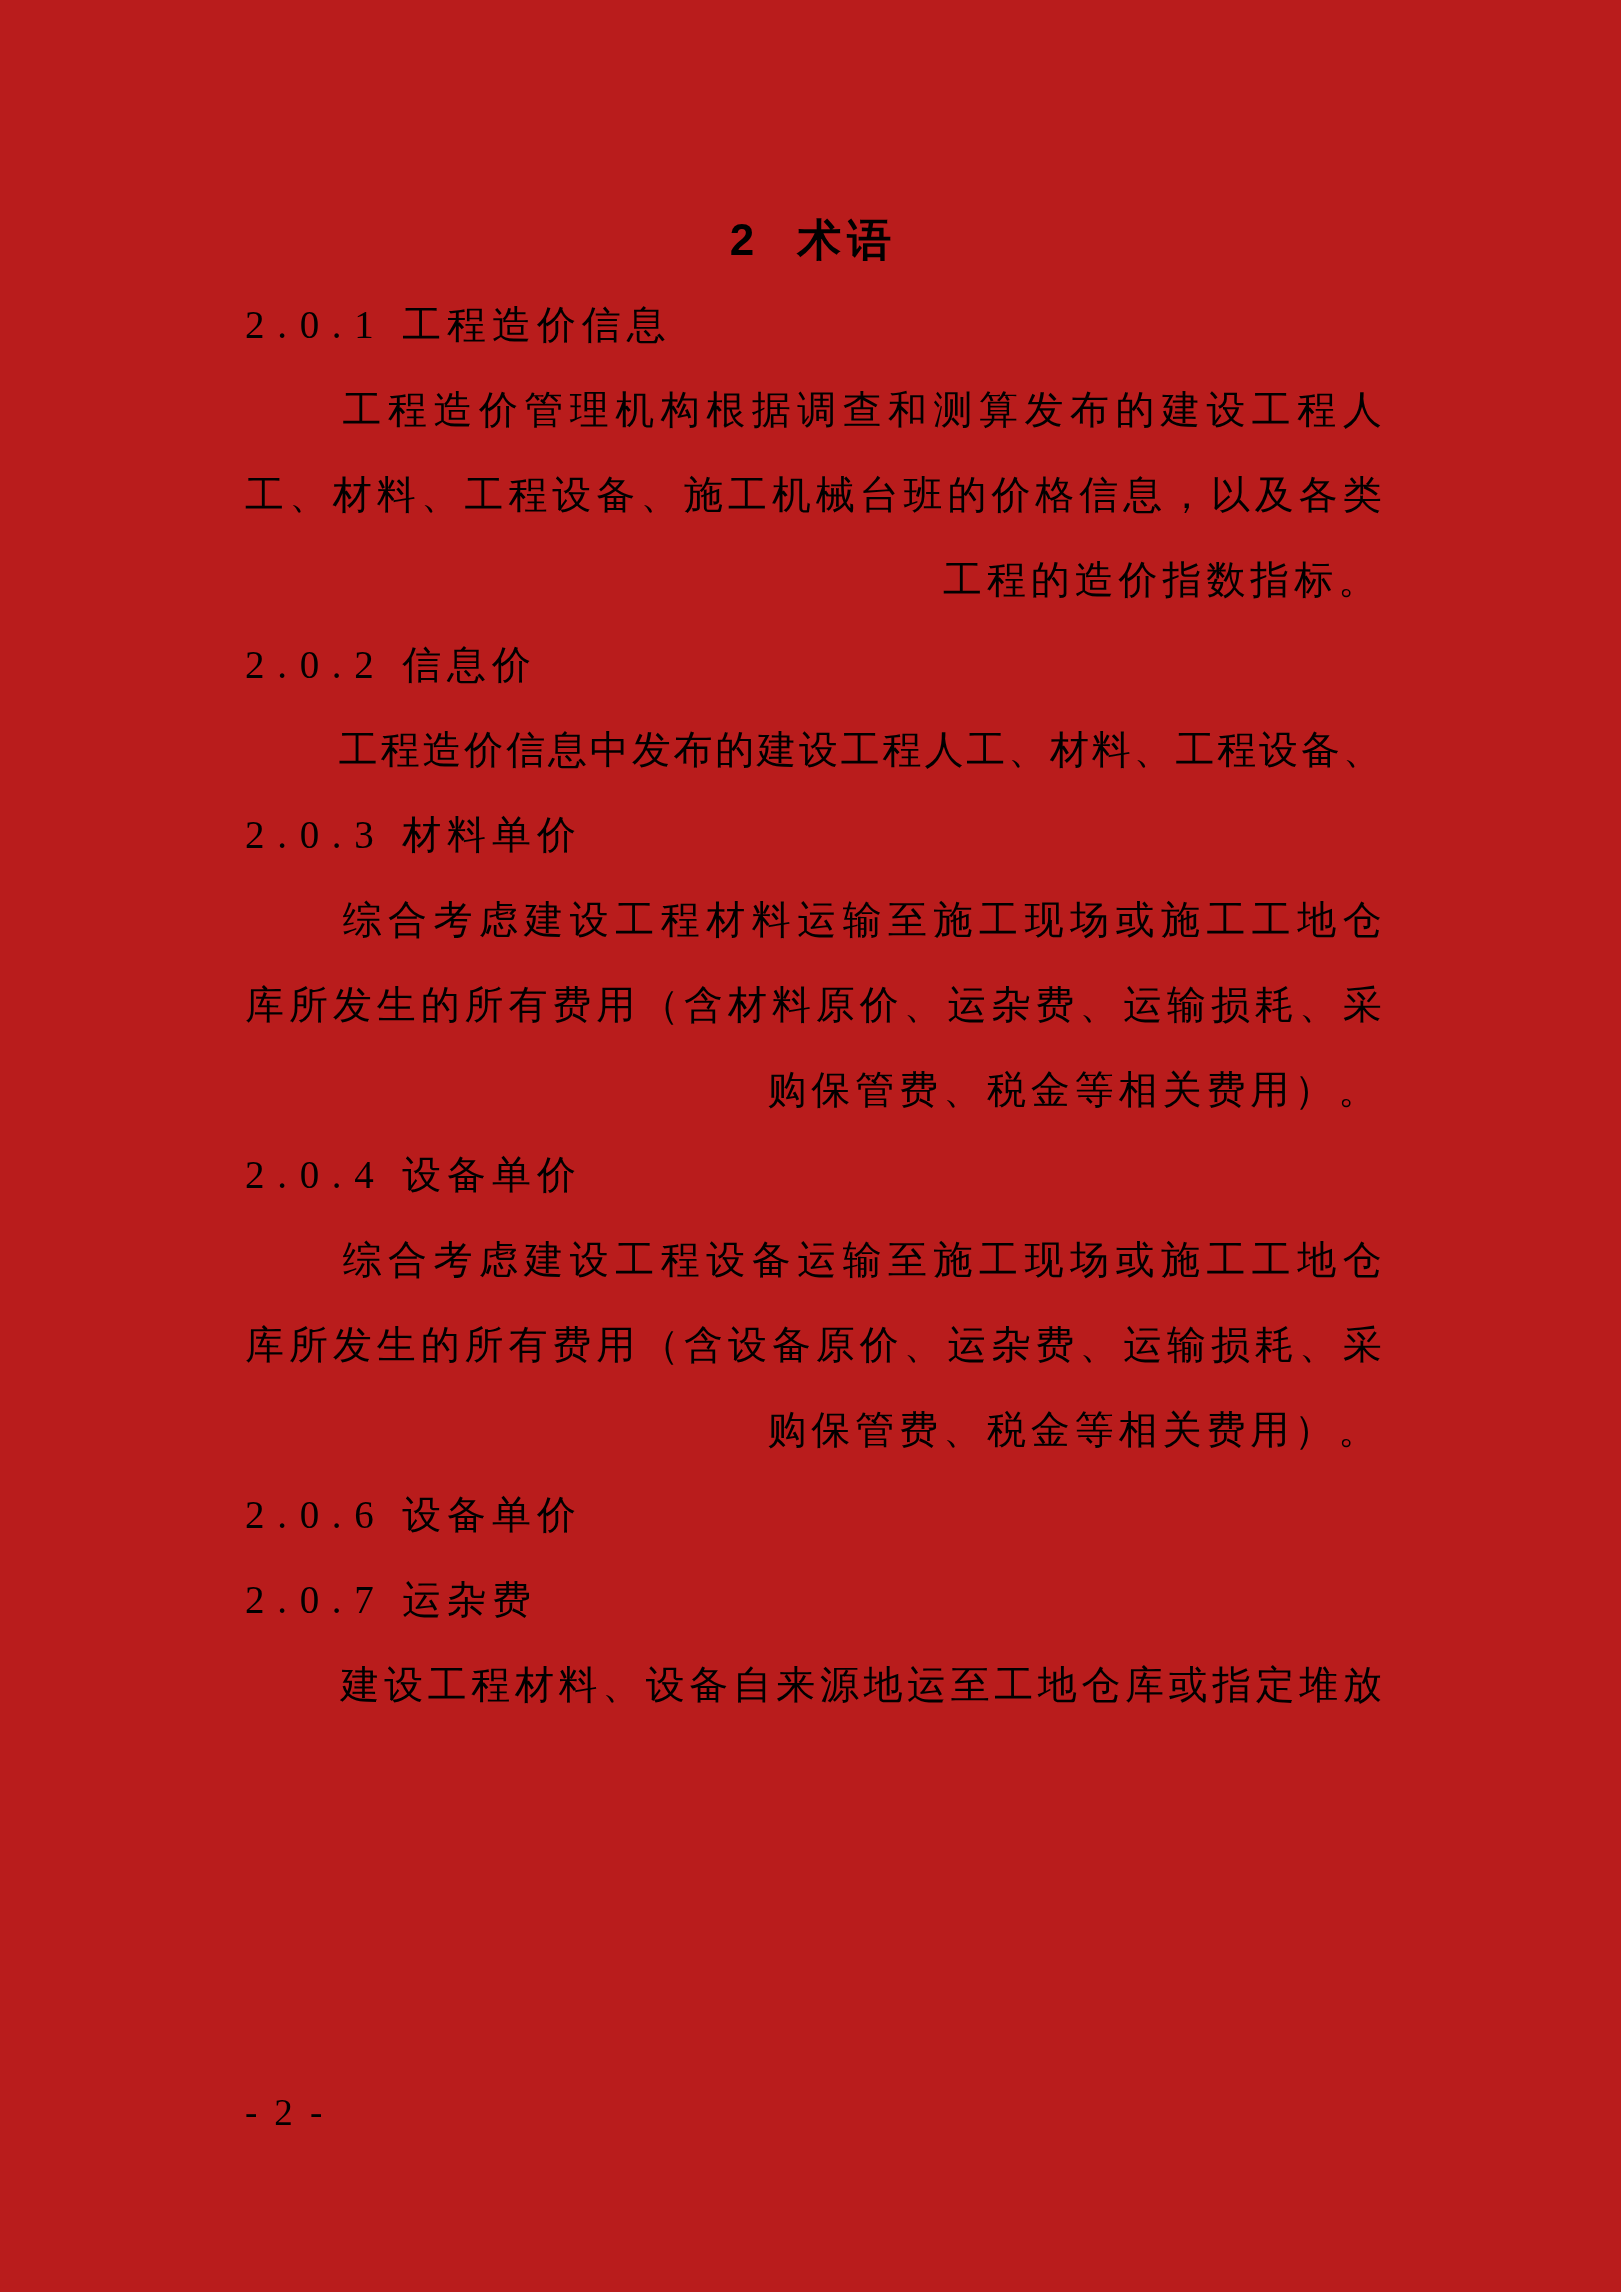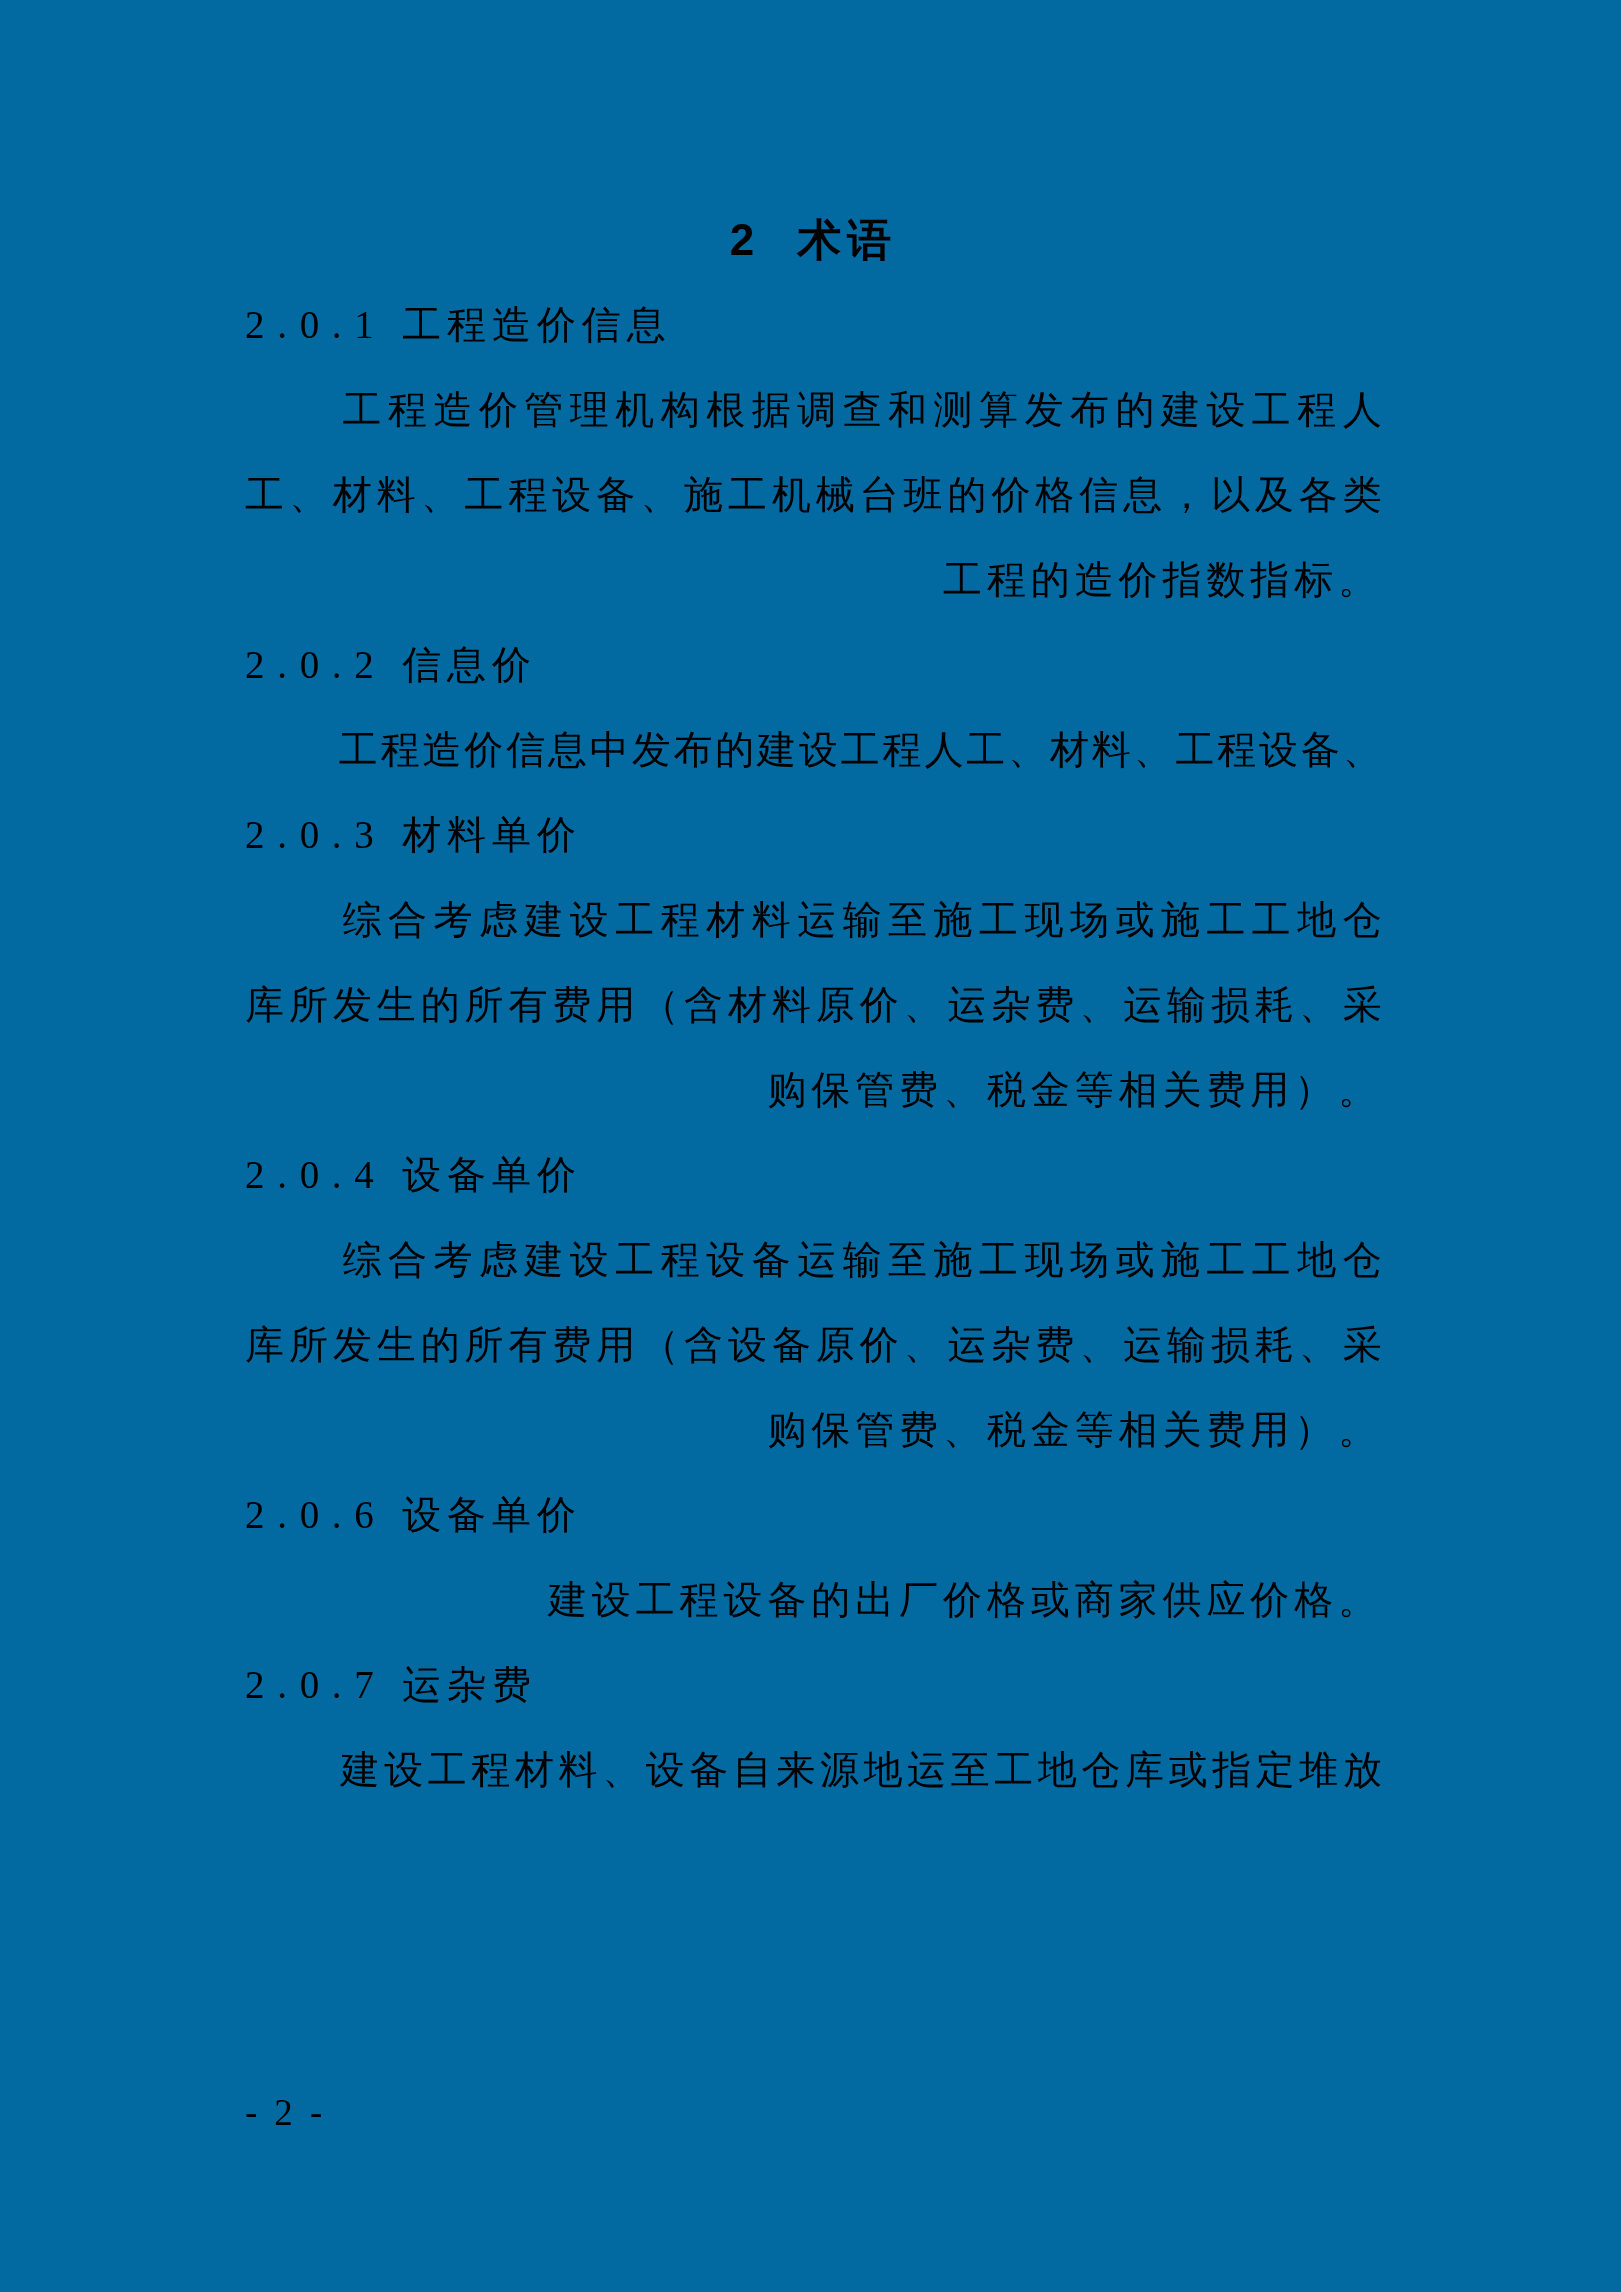--- a/index.html
+++ b/index.html
@@ -1,20 +1,20 @@
 <!DOCTYPE html>
 <html><head>
 <meta charset="utf-8">
 <style>
   html,body{margin:0;padding:0;background:#888;}
   .page{
     position:relative;
     width:1621px;height:2293px;
     margin:0 auto;
-    background:#0369a1;
+    background:#b91c1c;
     color:#000000;
     font-family:"Liberation Serif","DejaVu Serif",serif;
     overflow:hidden;
   }
   .content{
     position:absolute;
     left:245px;top:197px;
     width:1137px;
   }
   .ln{
@@ -263,21 +263,20 @@
         <span>耗</span>
         <span>、</span>
         <span>采</span>
       </div>
     <div class="ln body-end">购保管费、税金等相关费用）。</div>
 
 
     <div class="ln heading">
       <span class="num">2.0.6</span><span class="term">设备单价</span>
     </div>
-    <div class="ln body-end indent">建设工程设备的出厂价格或商家供应价格。</div>
 
     <div class="ln heading">
       <span class="num">2.0.7</span><span class="term">运杂费</span>
     </div>
     <div class="ln full indent">
         <span>建</span>
         <span>设</span>
         <span>工</span>
         <span>程</span>
         <span>材</span>

